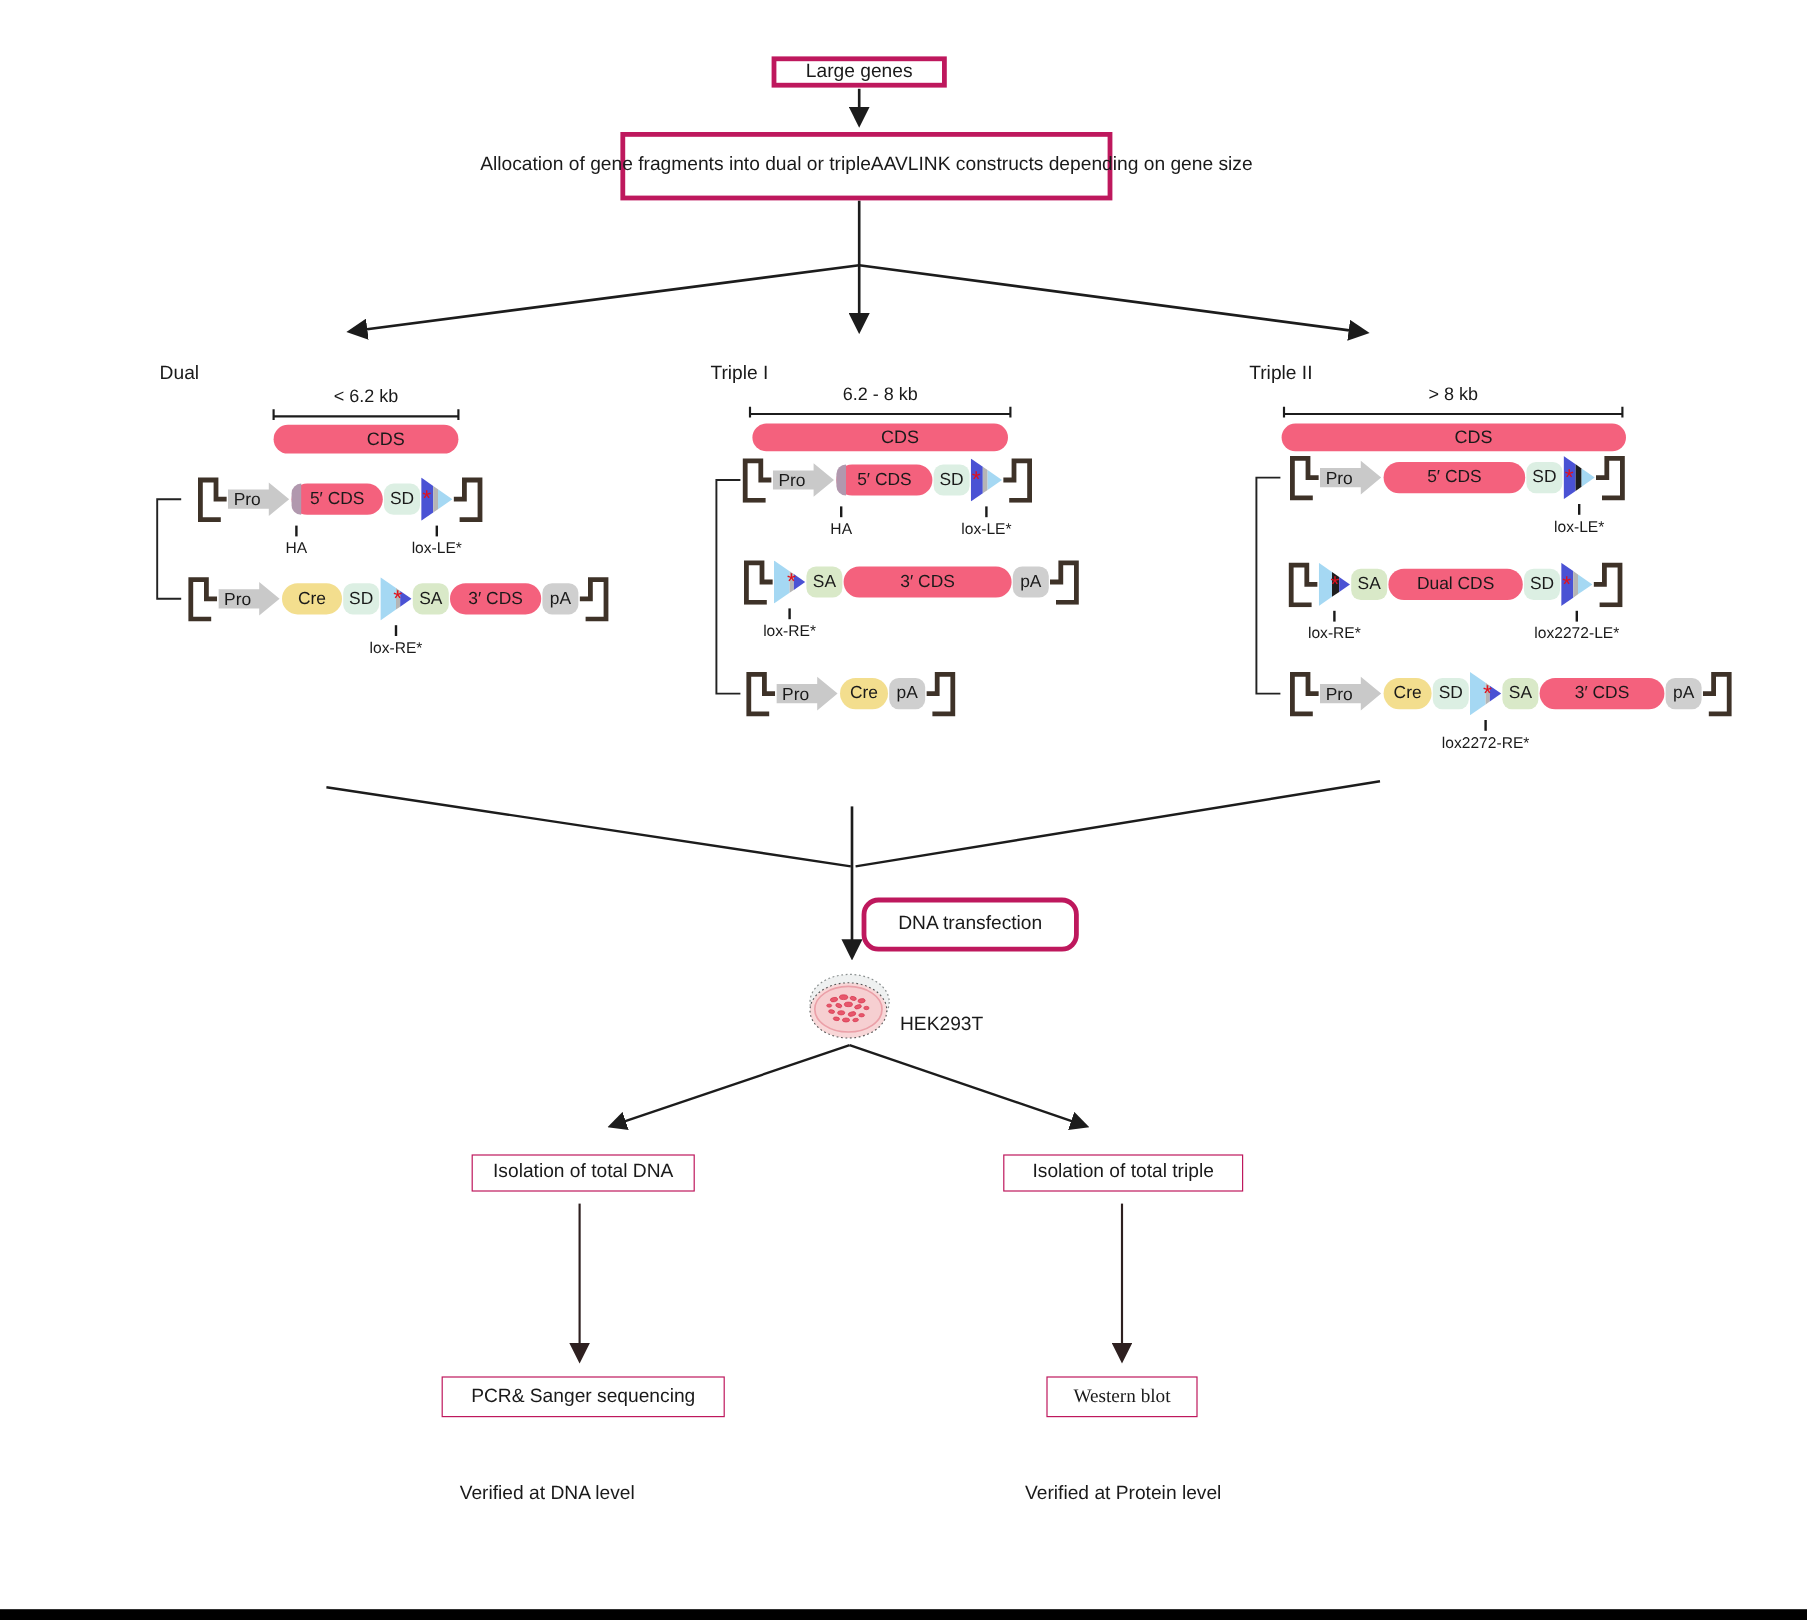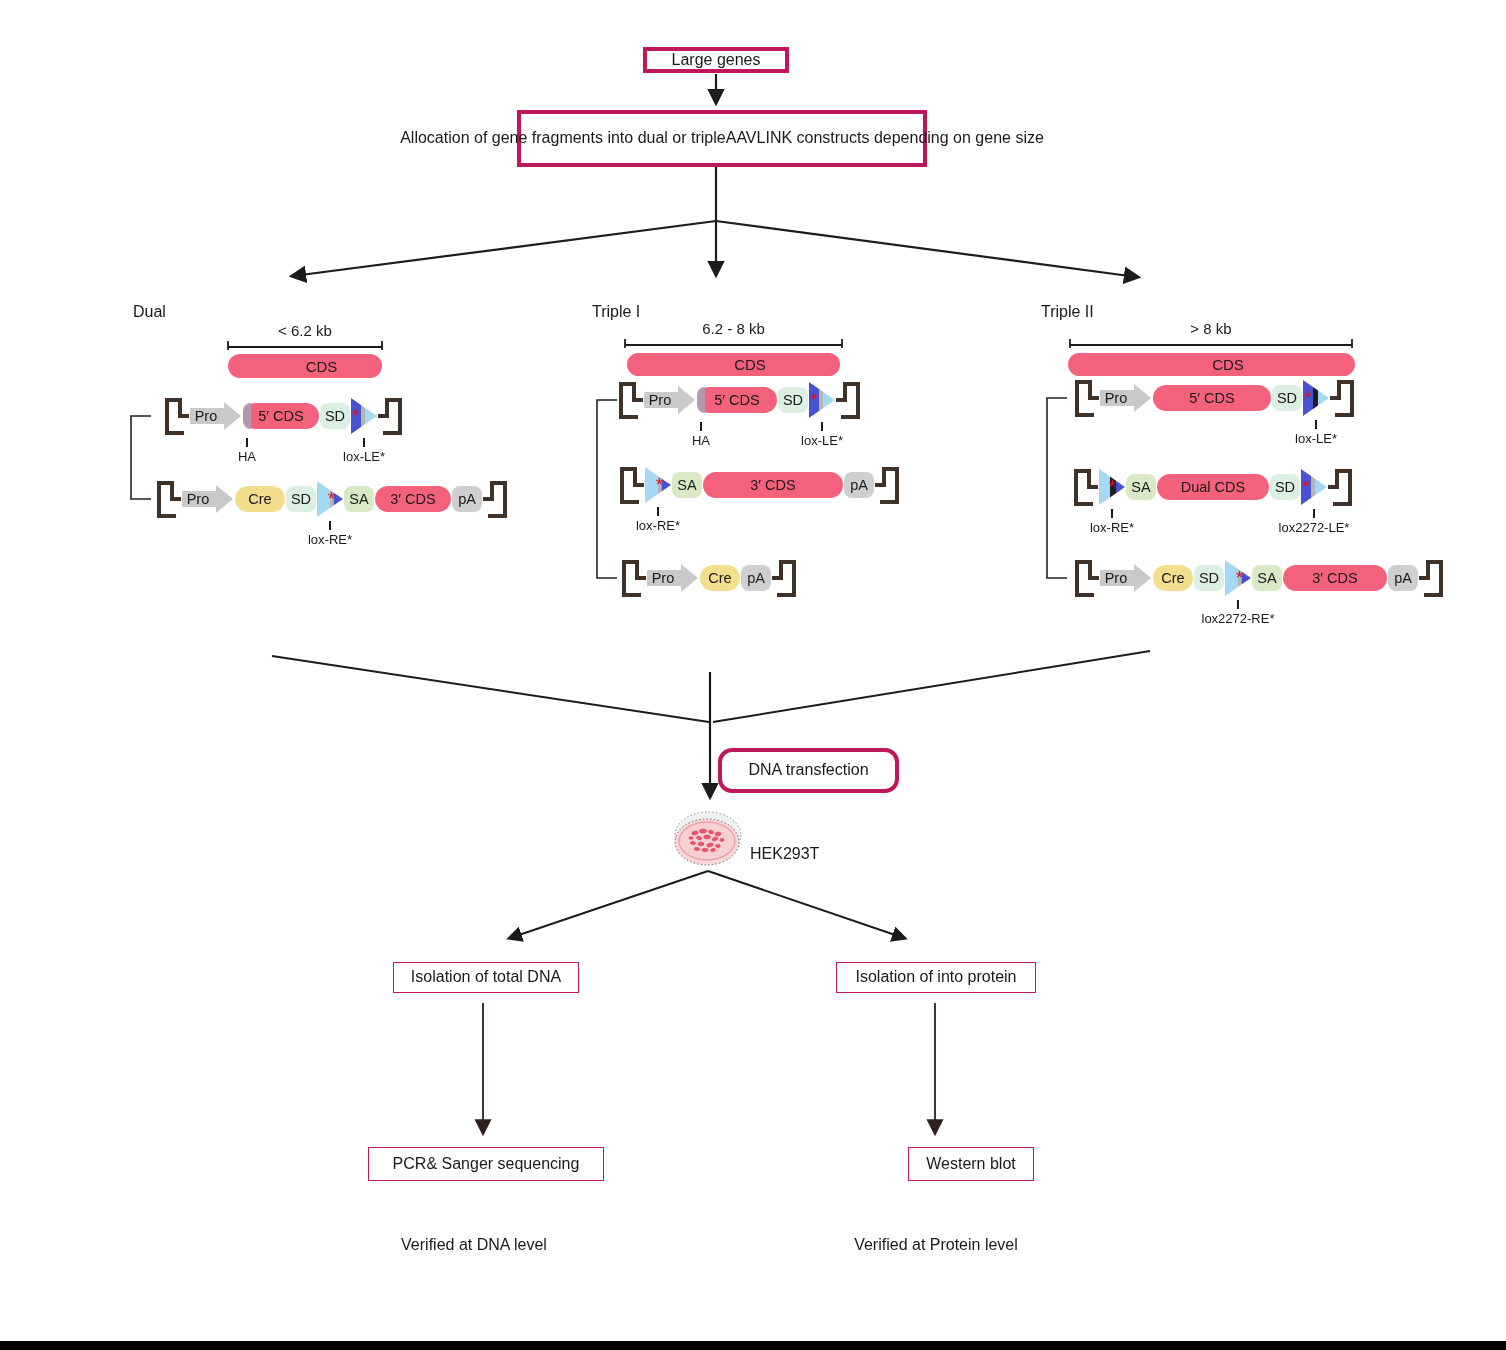--- a/index.html
+++ b/index.html
@@ -81,32 +81,32 @@
 
   <div class="flowbox" style="left:718px;top:748px;width:181px;height:45px;border-radius:14px;">
     <span>DNA transfection</span>
   </div>
 
   <div class="flowbox" style="left:393px;top:962px;width:186px;height:31px;border-width:1.5px;">
     <span>Isolation of total DNA</span>
   </div>
 
   <div class="flowbox" style="left:836px;top:962px;width:200px;height:31px;border-width:1.5px;">
-    <span>Isolation of into protein</span>
+    <span>Isolation of total triple</span>
   </div>
 
   <div class="flowbox" style="left:368px;top:1147px;width:236px;height:34px;border-width:1.5px;">
     <span>PCR&amp; Sanger sequencing</span>
   </div>
 
-  <div class="flowbox" style="left:908px;top:1147px;width:126px;height:34px;border-width:1.5px;">
+  <div class="flowbox" style="left:872px;top:1147px;width:126px;height:34px;border-width:1.5px;font-family:Liberation Serif, serif;">
     <span>Western blot</span>
   </div>
 
-  <div class="plain-label centered" style="left:474px;top:1236px;">Verified at DNA level</div>
+  <div class="plain-label centered" style="left:456px;top:1236px;">Verified at DNA level</div>
   <div class="plain-label centered" style="left:936px;top:1236px;">Verified at Protein level</div>
 
   <svg width="95" height="80" viewBox="0 0 95 80" style="position:absolute;left:662px;top:802px;">
     <ellipse cx="46" cy="33" rx="33" ry="23" fill="#EFF1F1" stroke="#8a8f8f" stroke-width="1" stroke-dasharray="1.5 2.2"></ellipse>
     <ellipse cx="45" cy="40" rx="32" ry="23" fill="#F8D7D8" stroke="#555" stroke-width="0.9" stroke-dasharray="1.5 2.2"></ellipse>
     <ellipse cx="45" cy="39" rx="28" ry="19" fill="#F6CFD1" stroke="#EBA0A8" stroke-width="1.4"></ellipse>
     <g fill="#E8566B" stroke="#D63A52" stroke-width="0.6">
       <ellipse cx="33" cy="31" rx="3.1" ry="1.8" transform="rotate(-12 33 31)"></ellipse>
       <ellipse cx="41" cy="29" rx="3.5" ry="2"></ellipse>
       <ellipse cx="49" cy="30" rx="2.6" ry="1.6" transform="rotate(15 49 30)"></ellipse>

